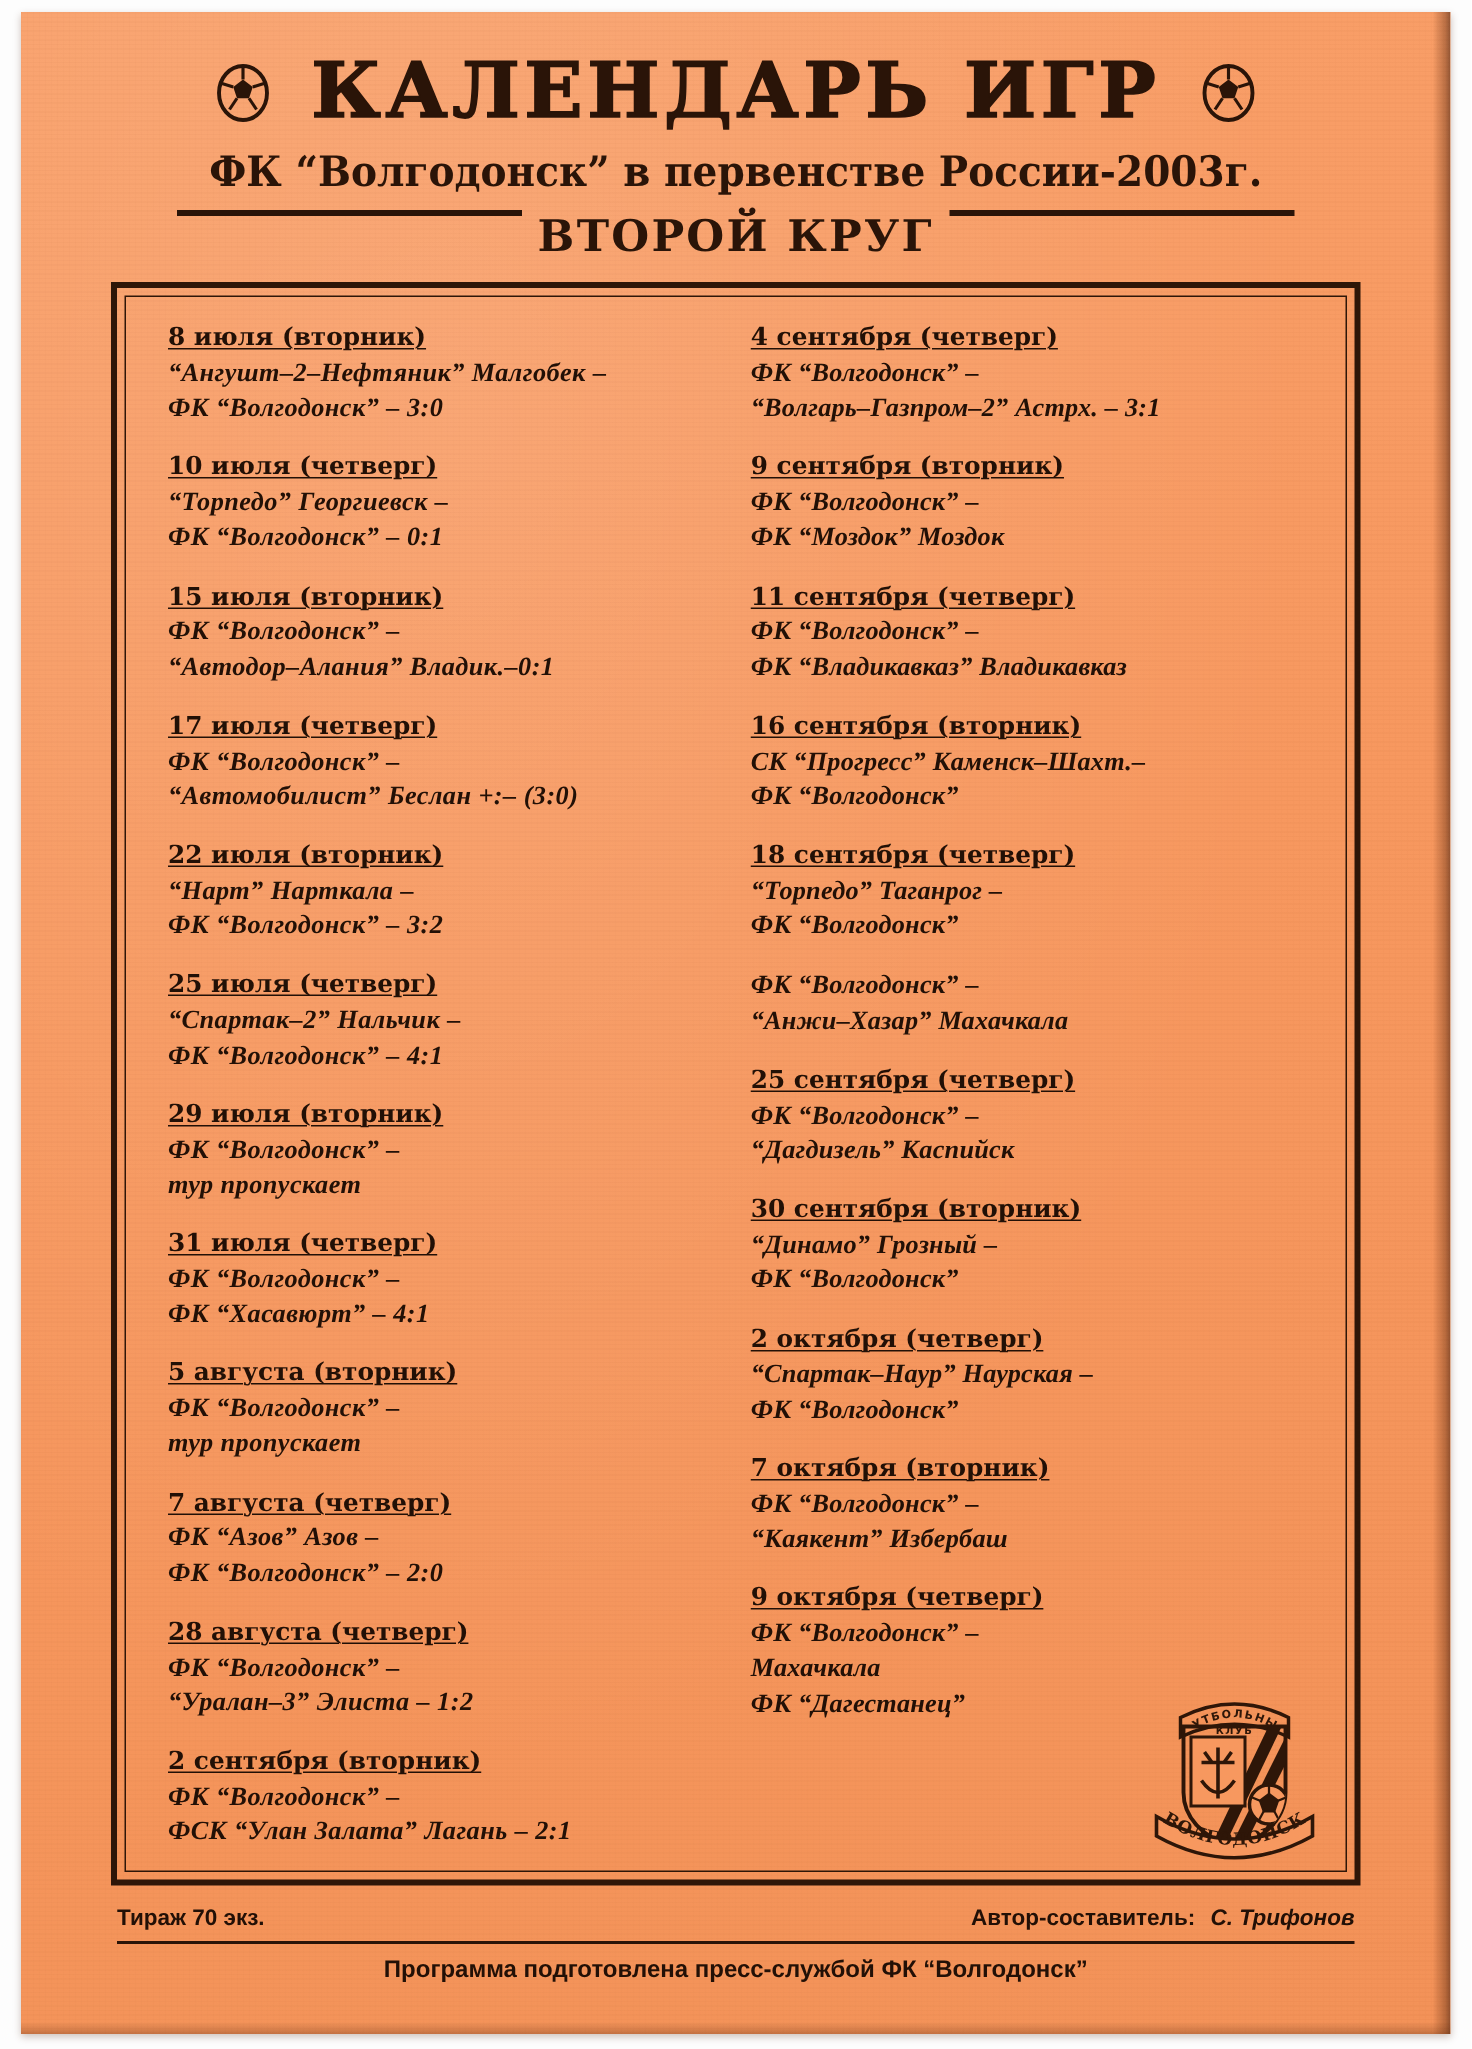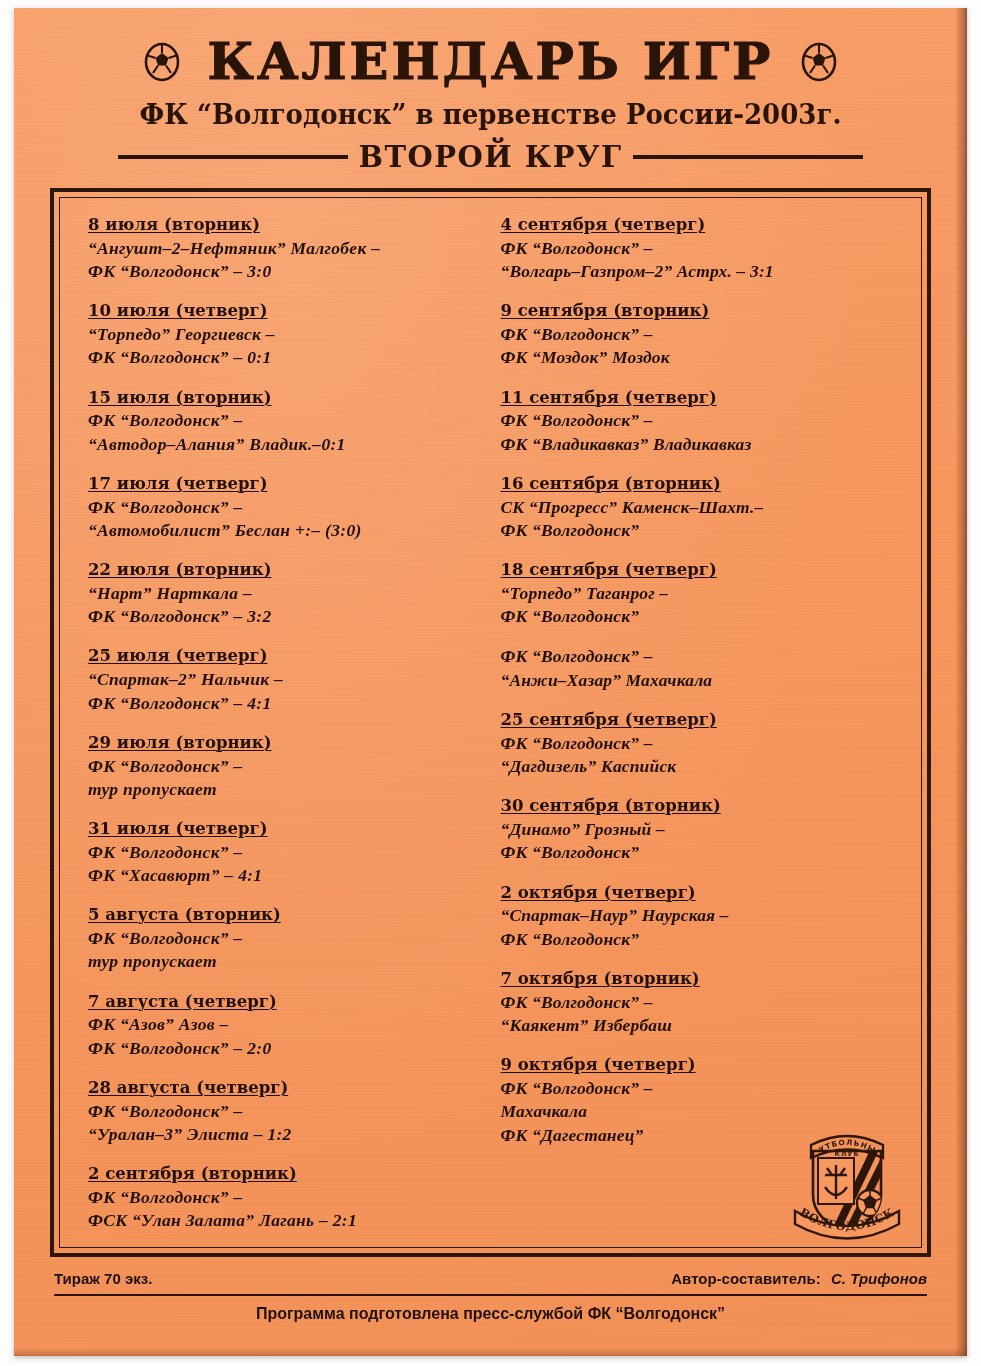--- a/index.html
+++ b/index.html
@@ -56,21 +56,21 @@
     position: absolute;
     left: 0; right: 0; bottom: 0;
     height: 8px;
     background: linear-gradient(180deg, rgba(90,40,15,0) 0%, rgba(90,40,15,0.30) 100%);
     pointer-events: none;
   }
 
   .content {
     position: relative;
     z-index: 3;
-    padding: 0 16px;
+    padding: 0 40px;
   }
 
   
   .masthead {
     text-align: center;
     padding-top: 28px;
   }
   .title-row {
     display: flex;
     align-items: center;
@@ -97,21 +97,20 @@
     font-weight: 700;
     font-size: 28px;
     color: #2a1408;
     letter-spacing: 0px;
     white-space: nowrap;
     transform: scaleX(0.93);
   }
   .round-row {
     margin-top: 9px;
     display: flex;
-    align-items: center;
     justify-content: center;
     gap: 10px;
     padding: 0 14px;
   }
   .round-rule {
     height: 4px;
     background: #2a1408;
     flex: 1 1 auto;
     max-width: 230px;
   }

